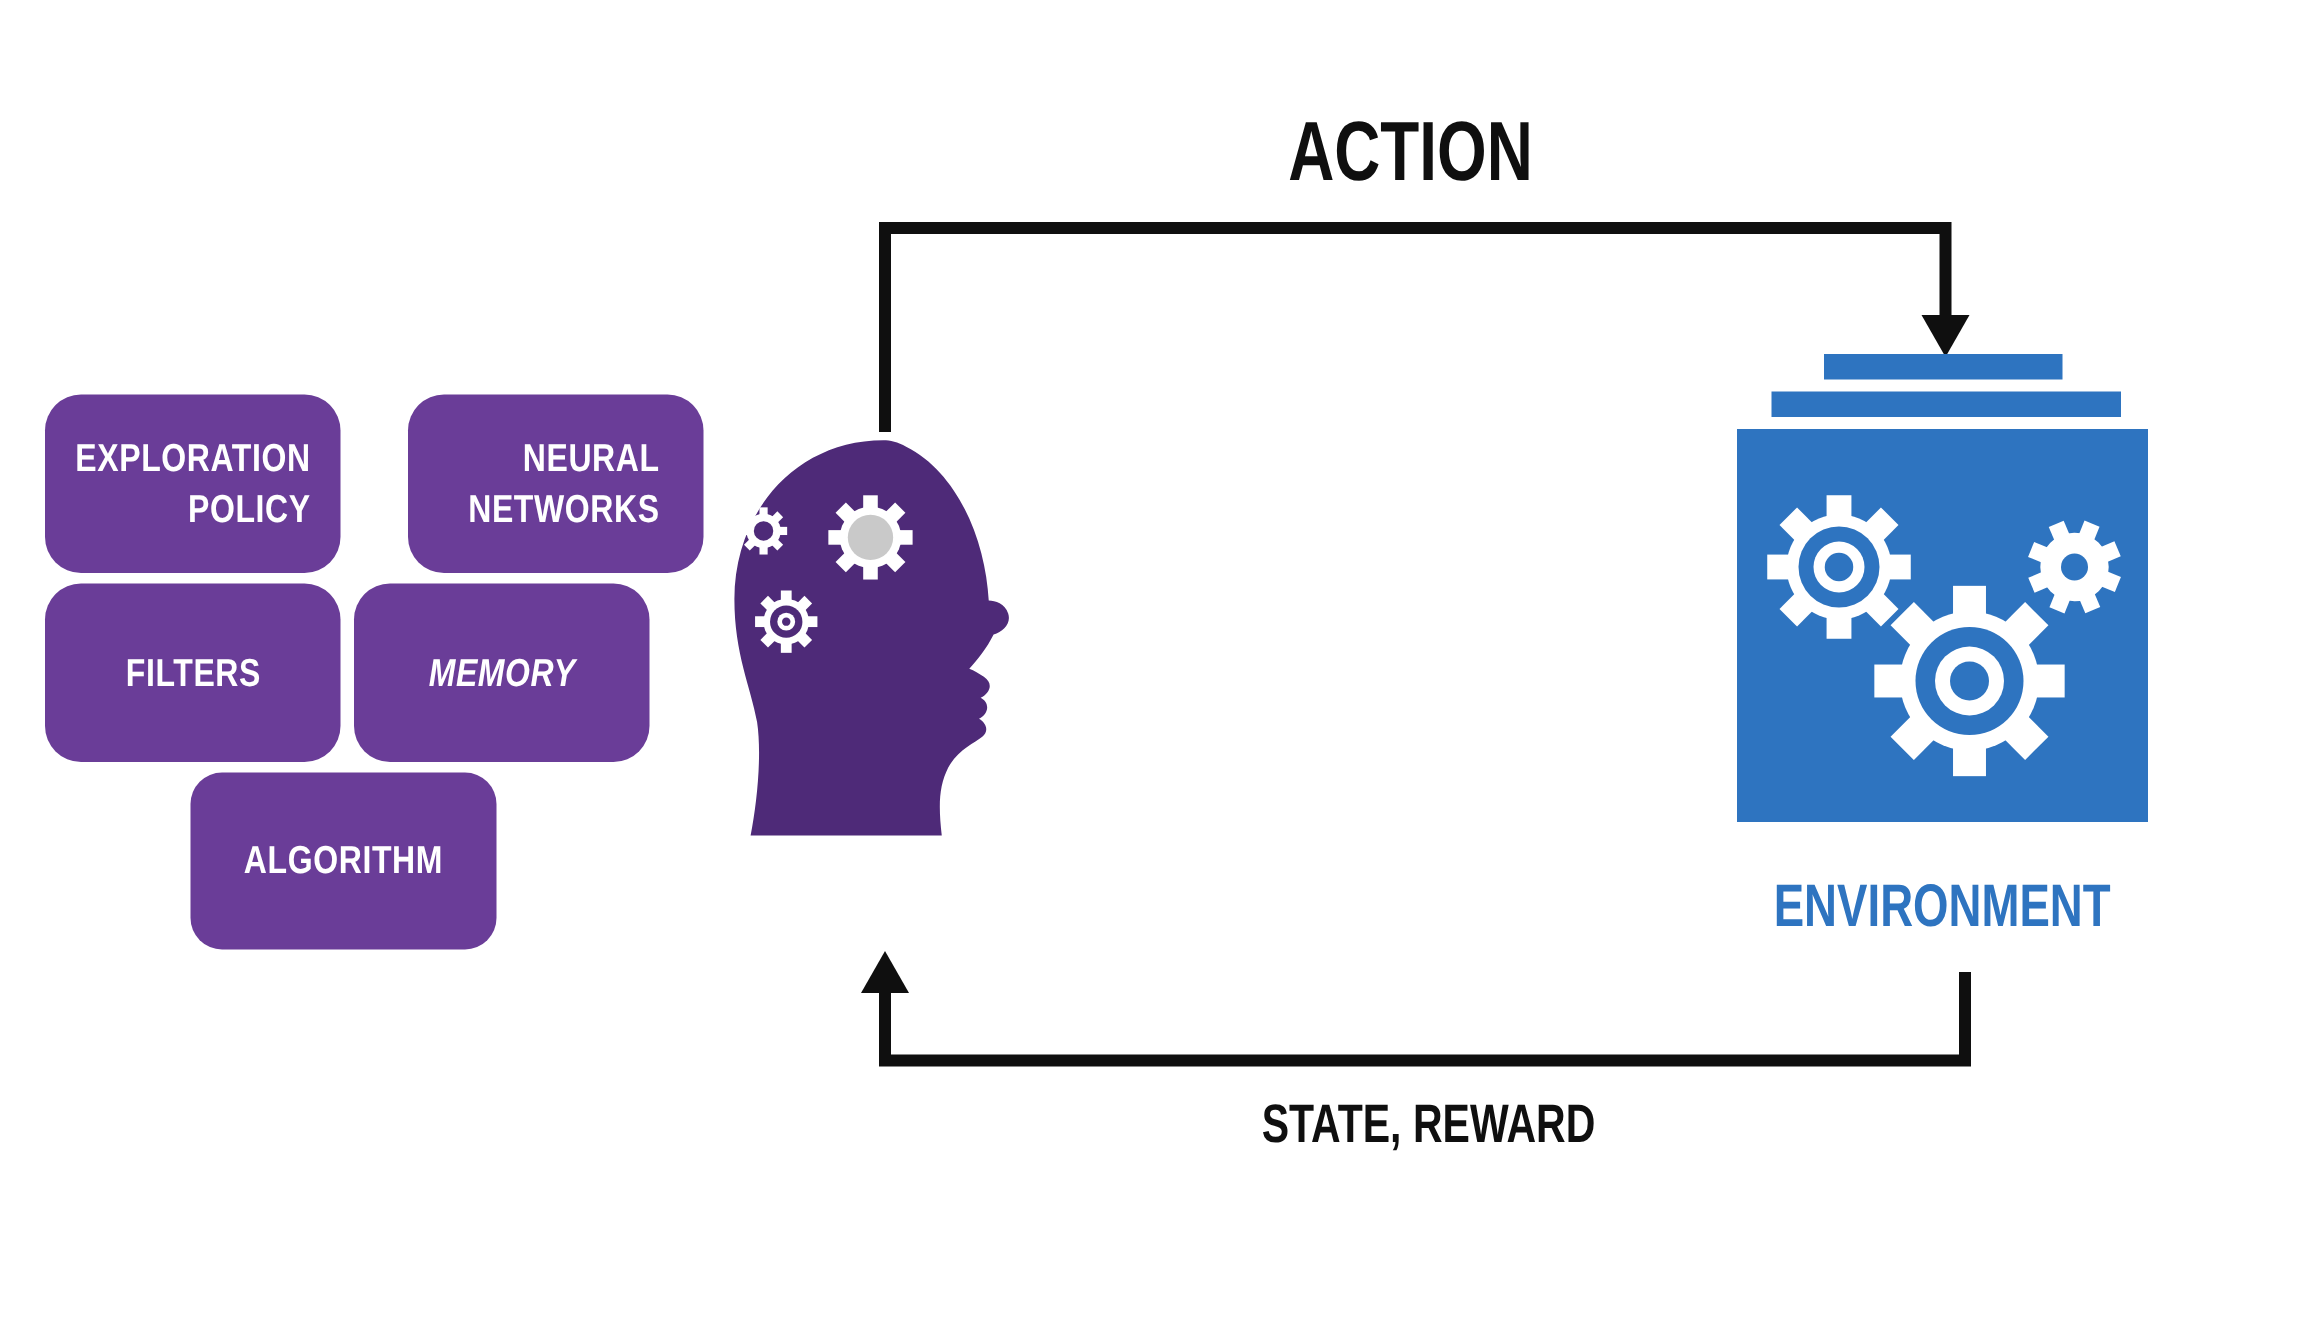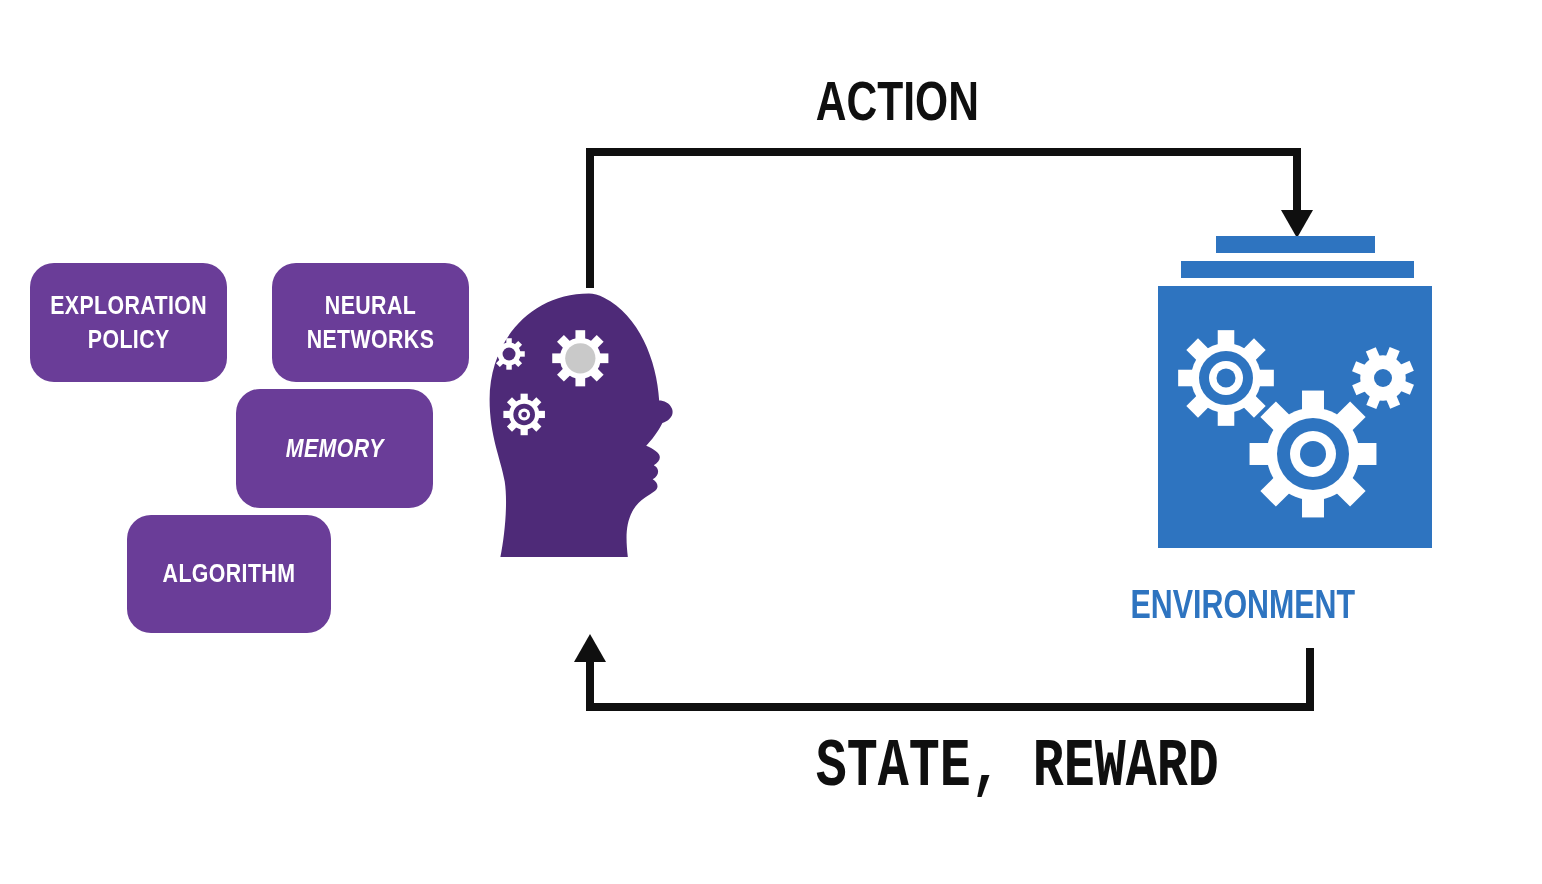--- a/index.html
+++ b/index.html
@@ -10,44 +10,44 @@
     overflow:hidden;
     font-family:"Liberation Sans", sans-serif;
   }
   
   .comp-box{
     position:absolute;
     background:var(--box-purple,#6a3d98);
     border-radius:24px;
     color:#ffffff;
     display:flex;align-items:center;justify-content:center;
-    text-align:center;
+    text-align:right;
     font-weight:bold;
     font-size:26px;
     line-height:1.3;
     padding:8px 14px;
     box-sizing:border-box;
   }
   .comp-box .cond{display:inline-block;transform:scaleX(0.82);letter-spacing:0.5px;}
   #box-exploration{left:30px;top:263px;width:197px;height:119px;}
   #box-neural{left:236px;top:263px;width:197px;height:119px;margin-left:36px;}
   #box-filters{left:30px;top:389px;width:197px;height:119px;}
   #box-memory{left:236px;top:389px;width:197px;height:119px;font-style:italic;}
-  #box-algorithm{left:127px;top:515px;width:204px;height:118px;}
+  #box-algorithm{left:127px;top:515px;width:204px;height:118px;border-radius:21px;}
 
   
   .diagram-label{
     position:absolute;
-    text-align:left;
+    text-align:center;
     font-weight:800;
     white-space:nowrap;
   }
   .diagram-label .cond{display:inline-block;transform:scaleX(0.76);letter-spacing:0px;}
   #action-label{left:790px;top:68px;width:300px;font-size:56px;color:var(--arrow-black,#0f0f0f);}
-  #state-reward-label{left:752px;top:728px;width:400px;font-size:68px;color:var(--arrow-black,#0f0f0f);font-family:Liberation Mono, monospace;}
+  #state-reward-label{left:752px;top:728px;width:400px;font-size:36px;color:var(--arrow-black,#0f0f0f);}
   #agent-label{left:468px;top:552px;width:240px;font-size:48px;color:var(--agent-label,#6b4798);}
   #environment-label{left:1095px;top:582px;width:400px;font-size:40px;color:var(--env-blue,#2e74c0);}
 
   
   #arrows{position:absolute;left:0;top:0;width:1542px;height:884px;pointer-events:none;}
   #arrows polyline{fill:none;stroke:var(--arrow-black,#0f0f0f);stroke-width:8;}
   #arrows polygon{fill:var(--arrow-black,#0f0f0f);}
 
   
   #agent-head{position:absolute;left:468px;top:286px;width:216px;height:272px;}
@@ -67,20 +67,23 @@
 </head>
 <body>
 
 <div id="canvas">
 
   <div class="comp-box" id="box-exploration">
     <span class="cond">EXPLORATION POLICY</span>
   </div>
   <div class="comp-box" id="box-neural">
     <span class="cond">NEURAL NETWORKS</span>
+  </div>
+  <div class="comp-box" id="box-filters">
+    <span class="cond">FILTERS</span>
   </div>
   <div class="comp-box" id="box-memory">
     <span class="cond">MEMORY</span>
   </div>
   <div class="comp-box" id="box-algorithm">
     <span class="cond">ALGORITHM</span>
   </div>
 
   <svg id="arrows" xmlns="http://www.w3.org/2000/svg">
     <polyline points="590,288 590,152 1297,152 1297,212"></polyline>

